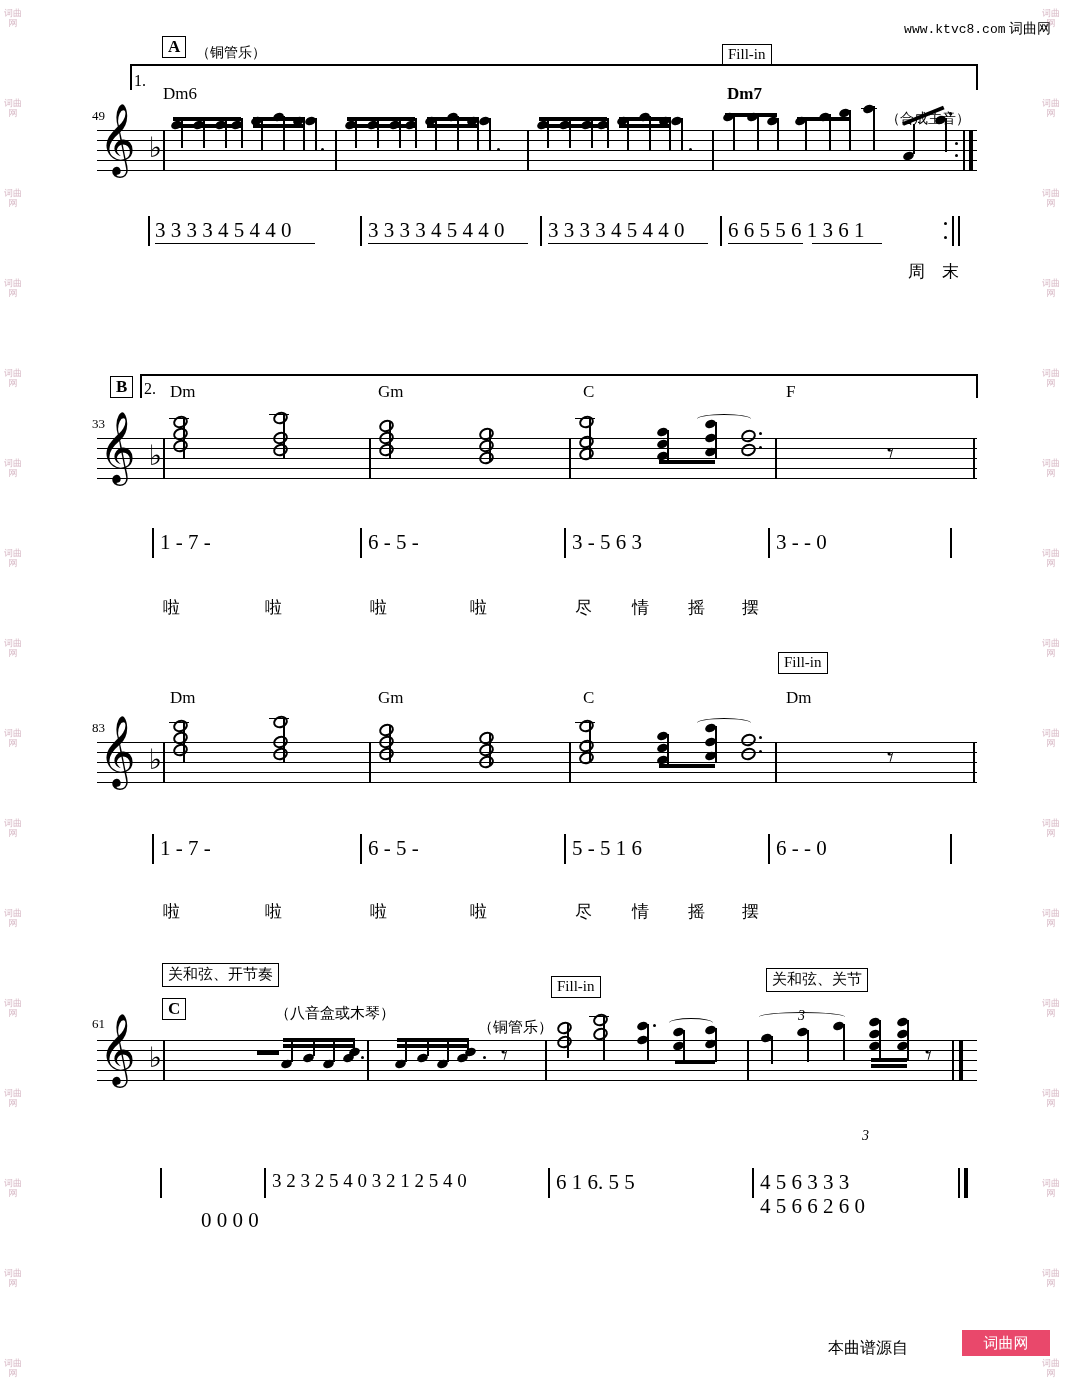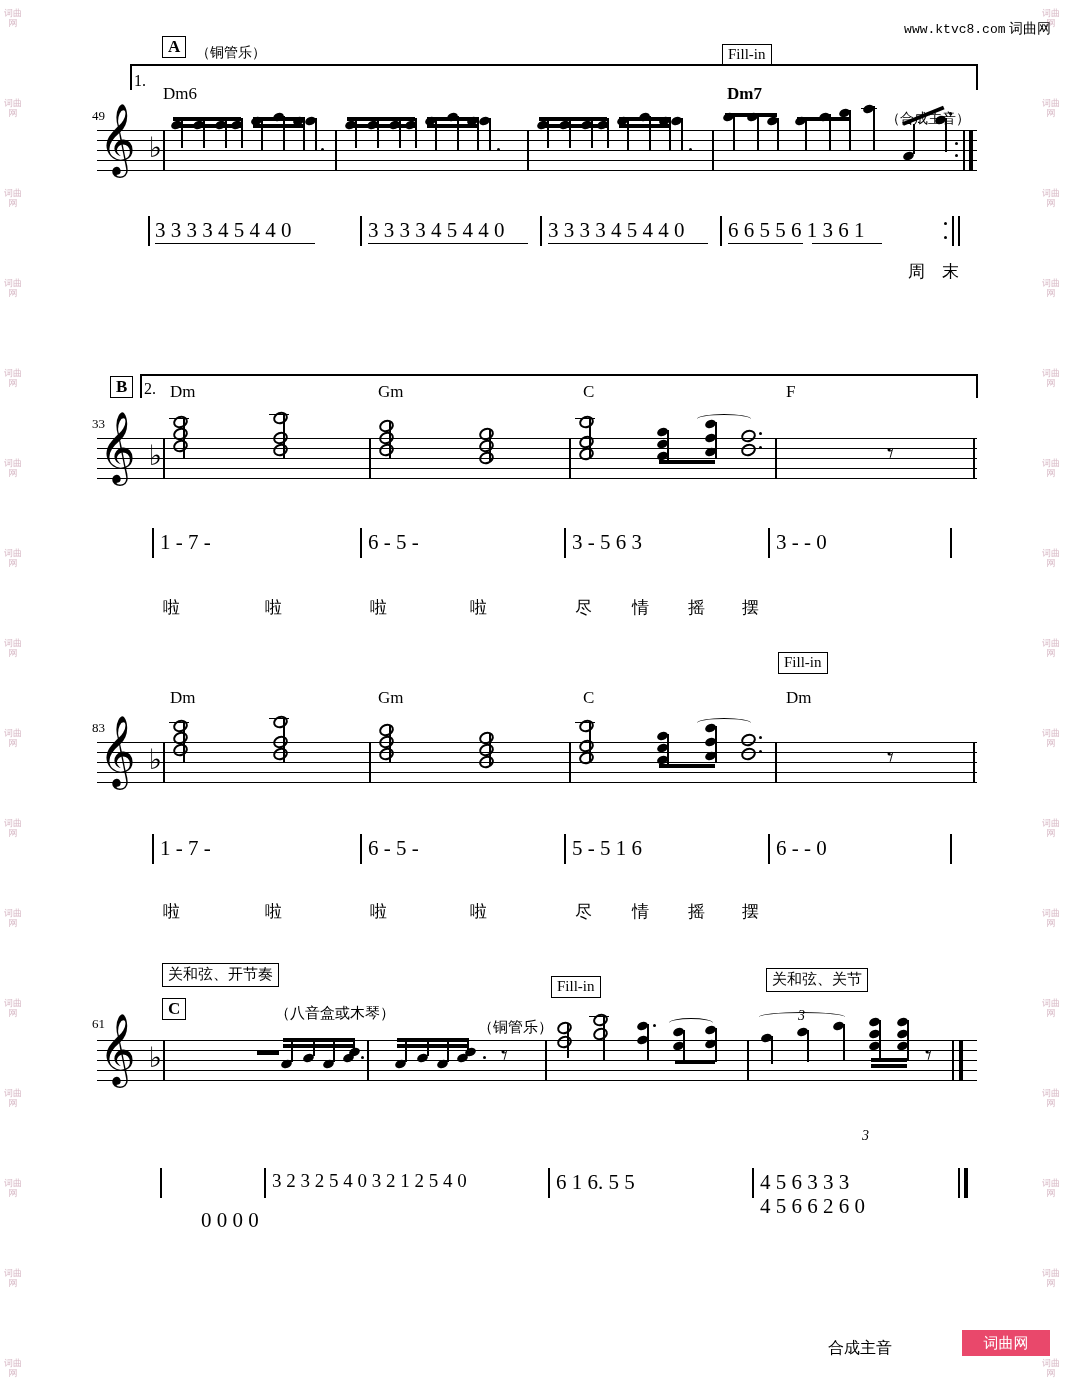--- a/index.html
+++ b/index.html
@@ -562,16 +562,16 @@
     <div class="t jp" style="left:760px;top:1170px;">4 5 6 3 3 3</div>
     <div class="t jp" style="left:760px;top:1194px;">4 5 6 6 2 6 0</div>
     <div class="vline" style="left:160px;top:1168px;height:30px;"></div>
     <div class="vline" style="left:264px;top:1168px;height:30px;"></div>
     <div class="vline" style="left:548px;top:1168px;height:30px;"></div>
     <div class="vline" style="left:752px;top:1168px;height:30px;"></div>
     <div class="vline" style="left:958px;top:1168px;height:30px;"></div>
     <div class="thickbar" style="left:964px;top:1168px;height:30px;"></div>
   </div>
 
-  <div class="footer">合成主音</div>
+  <div class="footer">本曲谱源自</div>
   <div class="footer-badge">词曲网</div>
 
 </div>
 
 </body></html>

